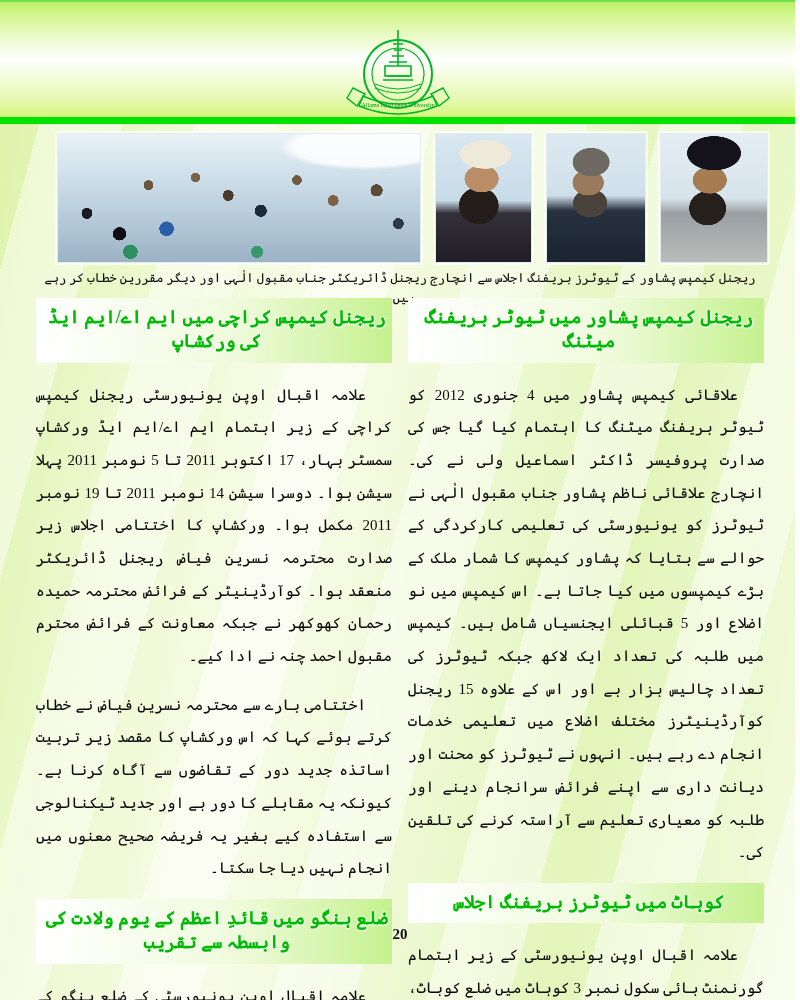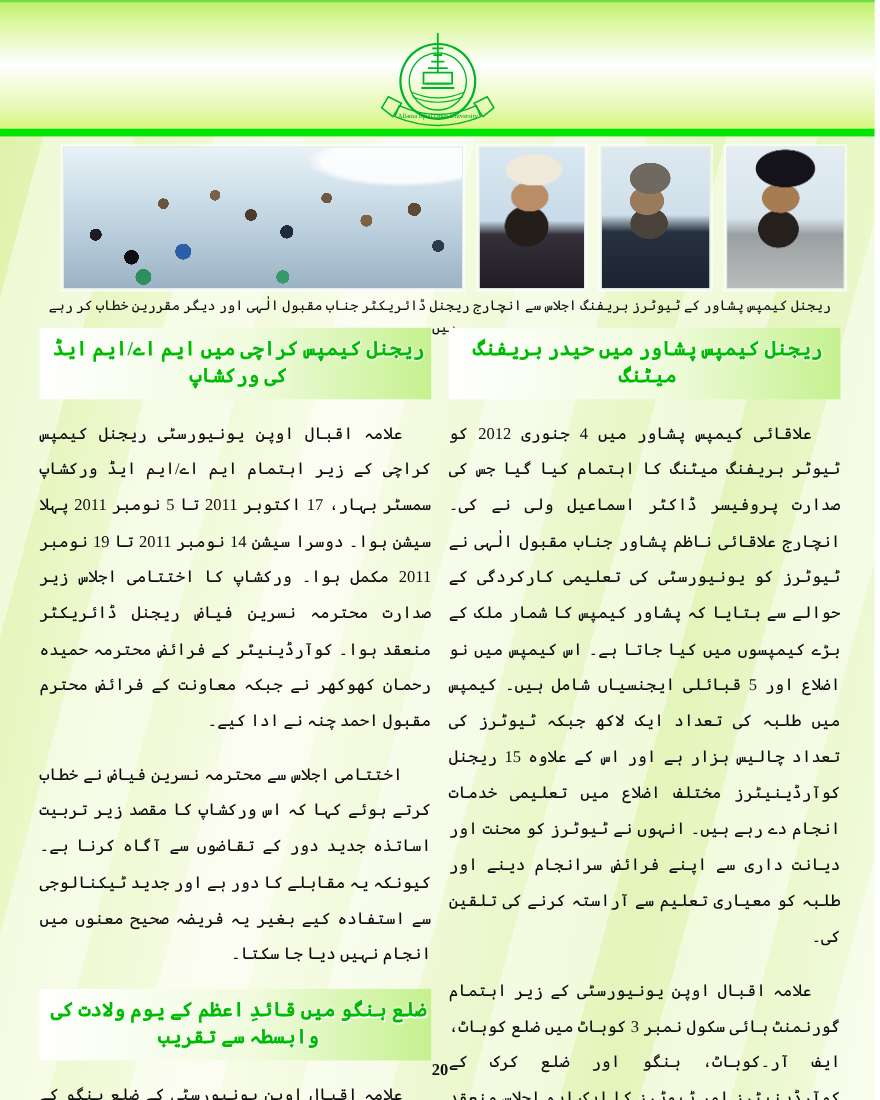--- a/index.html
+++ b/index.html
@@ -81,21 +81,21 @@
     color:#00bb00;font-weight:bold;font-size:18px;line-height:1.35;text-align:center;
     text-shadow:0 0 2px #ffffff,0 0 3px #ffffff,1px 1px 0 #eaffea;
   }
   .body-text{
     margin:16px 0 4px 0;font-size:15px;line-height:2.18;color:#0c0c0c;
     text-align:justify;text-indent:26px;
   }
   .section-gap{margin-top:14px;}
   
   .page-number{
-    position:absolute;top:965px;left:0;width:800px;
+    position:absolute;top:926px;left:0;width:800px;
     text-align:center;font-size:15px;font-weight:bold;color:#111;
   }
 </style>
 </head>
 <body>
 
 <div class="page">
 
   <div class="top-band"></div>
   <div class="top-edge"></div>
@@ -133,31 +133,32 @@
     <div class="photo photo-p3"></div>
   </div>
 
   <div class="caption">ریجنل کیمپس پشاور کے ٹیوٹرز بریفنگ اجلاس سے انچارج ریجنل ڈائریکٹر جناب مقبول الٰہی اور دیگر مقررین خطاب کر رہے ہیں۔</div>
 
   <div class="columns">
 
     <div class="col">
       <div class="headline">ریجنل کیمپس کراچی میں ایم اے/ایم ایڈ کی ورکشاپ</div>
       <p class="body-text">علامہ اقبال اوپن یونیورسٹی ریجنل کیمپس کراچی کے زیر اہتمام ایم اے/ایم ایڈ ورکشاپ سمسٹر بہار، 17 اکتوبر 2011 تا 5 نومبر 2011 پہلا سیشن ہوا۔ دوسرا سیشن 14 نومبر 2011 تا 19 نومبر 2011 مکمل ہوا۔ ورکشاپ کا اختتامی اجلاس زیر صدارت محترمہ نسرین فیاض ریجنل ڈائریکٹر منعقد ہوا۔ کوآرڈینیٹر کے فرائض محترمہ حمیدہ رحمان کھوکھر نے جبکہ معاونت کے فرائض محترم مقبول احمد چنہ نے ادا کیے۔</p>
-      <p class="body-text">اختتامی اجلاس سے محترمہ نسرین فیاض نے خطاب کرتے ہوئے کہا کہ اس ورکشاپ کا مقصد زیر تربیت اساتذہ جدید دور کے تقاضوں سے آگاہ کرنا ہے۔ کیونکہ یہ مقابلے کا دور ہے اور جدید ٹیکنالوجی سے استفادہ کیے بغیر یہ فریضہ صحیح معنوں میں انجام نہیں دیا جا سکتا۔</p>
+      <p class="body-text">اختتامی بارے سے محترمہ نسرین فیاض نے خطاب کرتے ہوئے کہا کہ اس ورکشاپ کا مقصد زیر تربیت اساتذہ جدید دور کے تقاضوں سے آگاہ کرنا ہے۔ کیونکہ یہ مقابلے کا دور ہے اور جدید ٹیکنالوجی سے استفادہ کیے بغیر یہ فریضہ صحیح معنوں میں انجام نہیں دیا جا سکتا۔</p>
 
       <div class="headline section-gap">ضلع ہنگو میں قائدِ اعظم کے یوم ولادت کی وابسطہ سے تقریب</div>
       <p class="body-text">علامہ اقبال اوپن یونیورسٹی کے ضلع ہنگو کے کوآرڈینیشن آفس کے زیر اہتمام سرکل ایجوکیشن آفس میں قائد اعظم محمد علی جناح کے یوم ولادت کے سلسلے میں ایک پر وقار تقریب کا اہتمام کیا گیا جس میں علامہ اقبال اوپن یونیورسٹی کے طلبہ و طالبات اور محکمہ تعلیم سے وابسطہ افراد نے کثیر تعداد میں شرکت کی۔ تقریب سے خطاب کرتے ہوئے یونیورسٹی کے ضلع ہنگو کے ریجنل کوآرڈینیٹر ڈاکٹر ہمت اللہ خان بنگش نے قائد اعظم کی سیاسی زندگی اور افکار کے بارے میں تفصیل سے بتایا۔</p>
 
     </div>
 
     <div class="col">
-      <div class="headline">ریجنل کیمپس پشاور میں حیدر بریفنگ میٹنگ</div>
+      <div class="headline">ریجنل کیمپس پشاور میں ٹیوٹر بریفنگ میٹنگ</div>
       <p class="body-text">علاقائی کیمپس پشاور میں 4 جنوری 2012 کو ٹیوٹر بریفنگ میٹنگ کا اہتمام کیا گیا جس کی صدارت پروفیسر ڈاکٹر اسماعیل ولی نے کی۔ انچارج علاقائی ناظم پشاور جناب مقبول الٰہی نے ٹیوٹرز کو یونیورسٹی کی تعلیمی کارکردگی کے حوالے سے بتایا کہ پشاور کیمپس کا شمار ملک کے بڑے کیمپسوں میں کیا جاتا ہے۔ اس کیمپس میں نو اضلاع اور 5 قبائلی ایجنسیاں شامل ہیں۔ کیمپس میں طلبہ کی تعداد ایک لاکھ جبکہ ٹیوٹرز کی تعداد چالیس ہزار ہے اور اس کے علاوہ 15 ریجنل کوآرڈینیٹرز مختلف اضلاع میں تعلیمی خدمات انجام دے رہے ہیں۔ انہوں نے ٹیوٹرز کو محنت اور دیانت داری سے اپنے فرائض سرانجام دینے اور طلبہ کو معیاری تعلیم سے آراستہ کرنے کی تلقین کی۔</p>
 
+      <div class="headline section-gap">کوہاٹ میں ٹیوٹرز بریفنگ اجلاس</div>
       <p class="body-text">علامہ اقبال اوپن یونیورسٹی کے زیر اہتمام گورنمنٹ ہائی سکول نمبر 3 کوہاٹ میں ضلع کوہاٹ، ایف آر۔کوہاٹ، ہنگو اور ضلع کرک کے کوآرڈینیٹرز اور ٹیوٹرز کا ایک اہم اجلاس منعقد ہوا جس میں ریجنل آفس پشاور کی اسسٹنٹ ڈائریکٹر نفیسہ بی بی، سپرنٹنڈنٹ محمد اشرف، اسسٹنٹ حیدر ولی، ریجنل کوآرڈینیٹر شمس الرحمٰن خٹک، پرنسپل حسام الحق اور کثیر تعداد میں خواتین و مرد ٹیوٹرز نے شرکت کی۔ اس موقع پر نفیسہ بی بی نے تمام ٹیوٹرز میں تقرر نامے اور ٹیوٹر فائلز تقسیم کیں اور انہیں طلبہ کی بھرپور رہنمائی کرنے اور بروقت رزلٹ جمع کرانے کی تاکید کی۔ اس موقع پر شمس الرحمٰن خٹک، حسام الحق، محمد اشرف، حیدر ولی اور دیگر مقررین نے بھی خطاب کیا۔</p>
     </div>
 
   </div>
 
   <div class="page-number">20</div>
 
 </div>
 
 </body></html>

